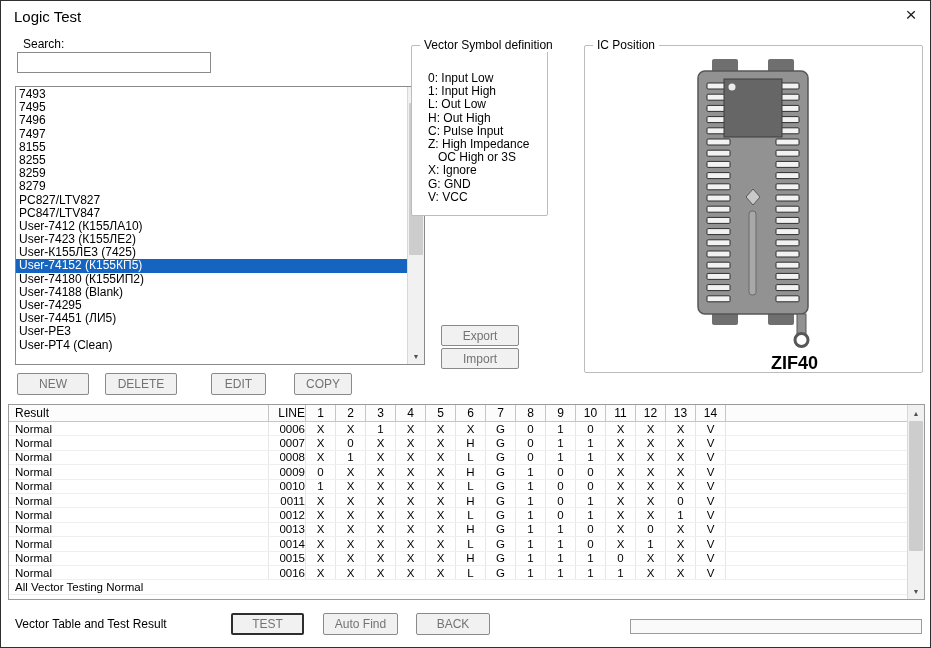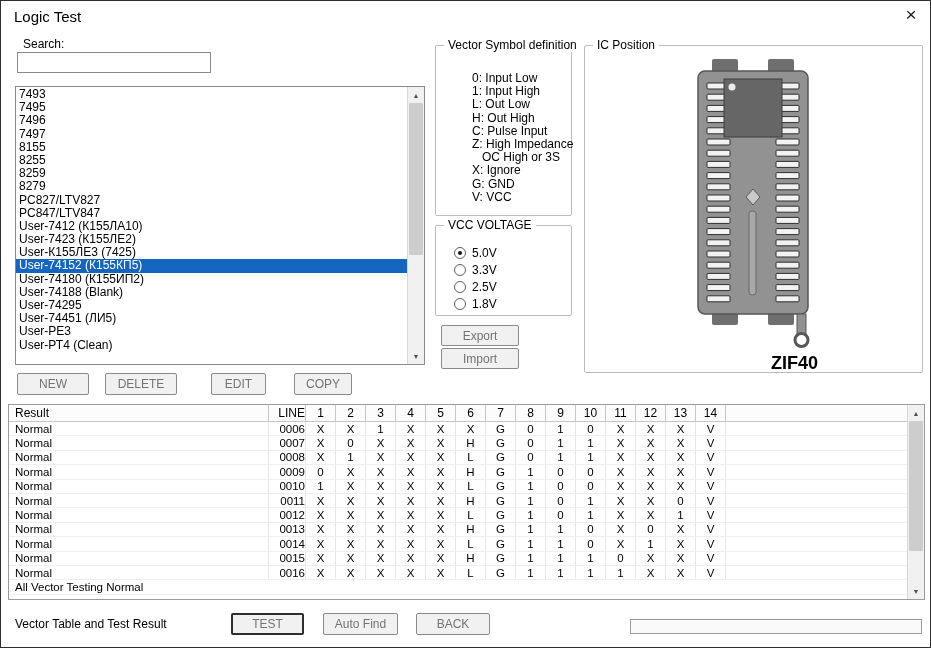--- a/index.html
+++ b/index.html
@@ -100,57 +100,36 @@
       </div>
       <div class="sb-btn">▼</div>
     </div>
   </div>
 
   <button class="btn" style="left:16px; top:372px; width:72px; height:22px;">NEW</button>
   <button class="btn" style="left:104px; top:372px; width:72px; height:22px;">DELETE</button>
   <button class="btn" style="left:210px; top:372px; width:55px; height:22px;">EDIT</button>
   <button class="btn" style="left:293px; top:372px; width:58px; height:22px;">COPY</button>
 
-  <div class="groupbox" style="left:434px; top:44px; width:137px; height:171px;padding-left:20px;">
+  <div class="groupbox" style="left:410px; top:44px; width:137px; height:171px;">
     <span class="gb-label">Vector Symbol definition</span>
     <div class="sym-lines">
         <div class="sym-line">0: Input Low</div>
         <div class="sym-line">1: Input High</div>
         <div class="sym-line">L: Out Low</div>
         <div class="sym-line">H: Out High</div>
         <div class="sym-line">C: Pulse Input</div>
         <div class="sym-line">Z: High Impedance</div>
         <div class="sym-line">   OC High or 3S</div>
         <div class="sym-line">X: Ignore</div>
         <div class="sym-line">G: GND</div>
         <div class="sym-line">V: VCC</div>
       </div>
   </div>
 
-  <div class="groupbox" style="left:434px; top:224px; width:137px; height:91px;">
-    <span class="gb-label">VCC VOLTAGE</span>
-    <div class="vcc-options">
-        <div class="radio-row">
-          <span class="radio checked"></span>
-          <span>5.0V</span>
-        </div>
-        <div class="radio-row">
-          <span class="radio"></span>
-          <span>3.3V</span>
-        </div>
-        <div class="radio-row">
-          <span class="radio"></span>
-          <span>2.5V</span>
-        </div>
-        <div class="radio-row">
-          <span class="radio"></span>
-          <span>1.8V</span>
-        </div>
-      </div>
-  </div>
 
   <button class="btn" style="left:440px; top:324px; width:78px; height:21px;">Export</button>
   <button class="btn" style="left:440px; top:347px; width:78px; height:21px;">Import</button>
 
   <div class="groupbox" style="left:583px; top:44px; width:339px; height:328px;">
     <span class="gb-label">IC Position</span>
   </div>
 
   <svg class="zif-wrap" width="130" height="292" viewBox="0 0 130 292">
     <rect x="24" y="0" width="26" height="16" rx="2" fill="#6f6f6f"></rect>

